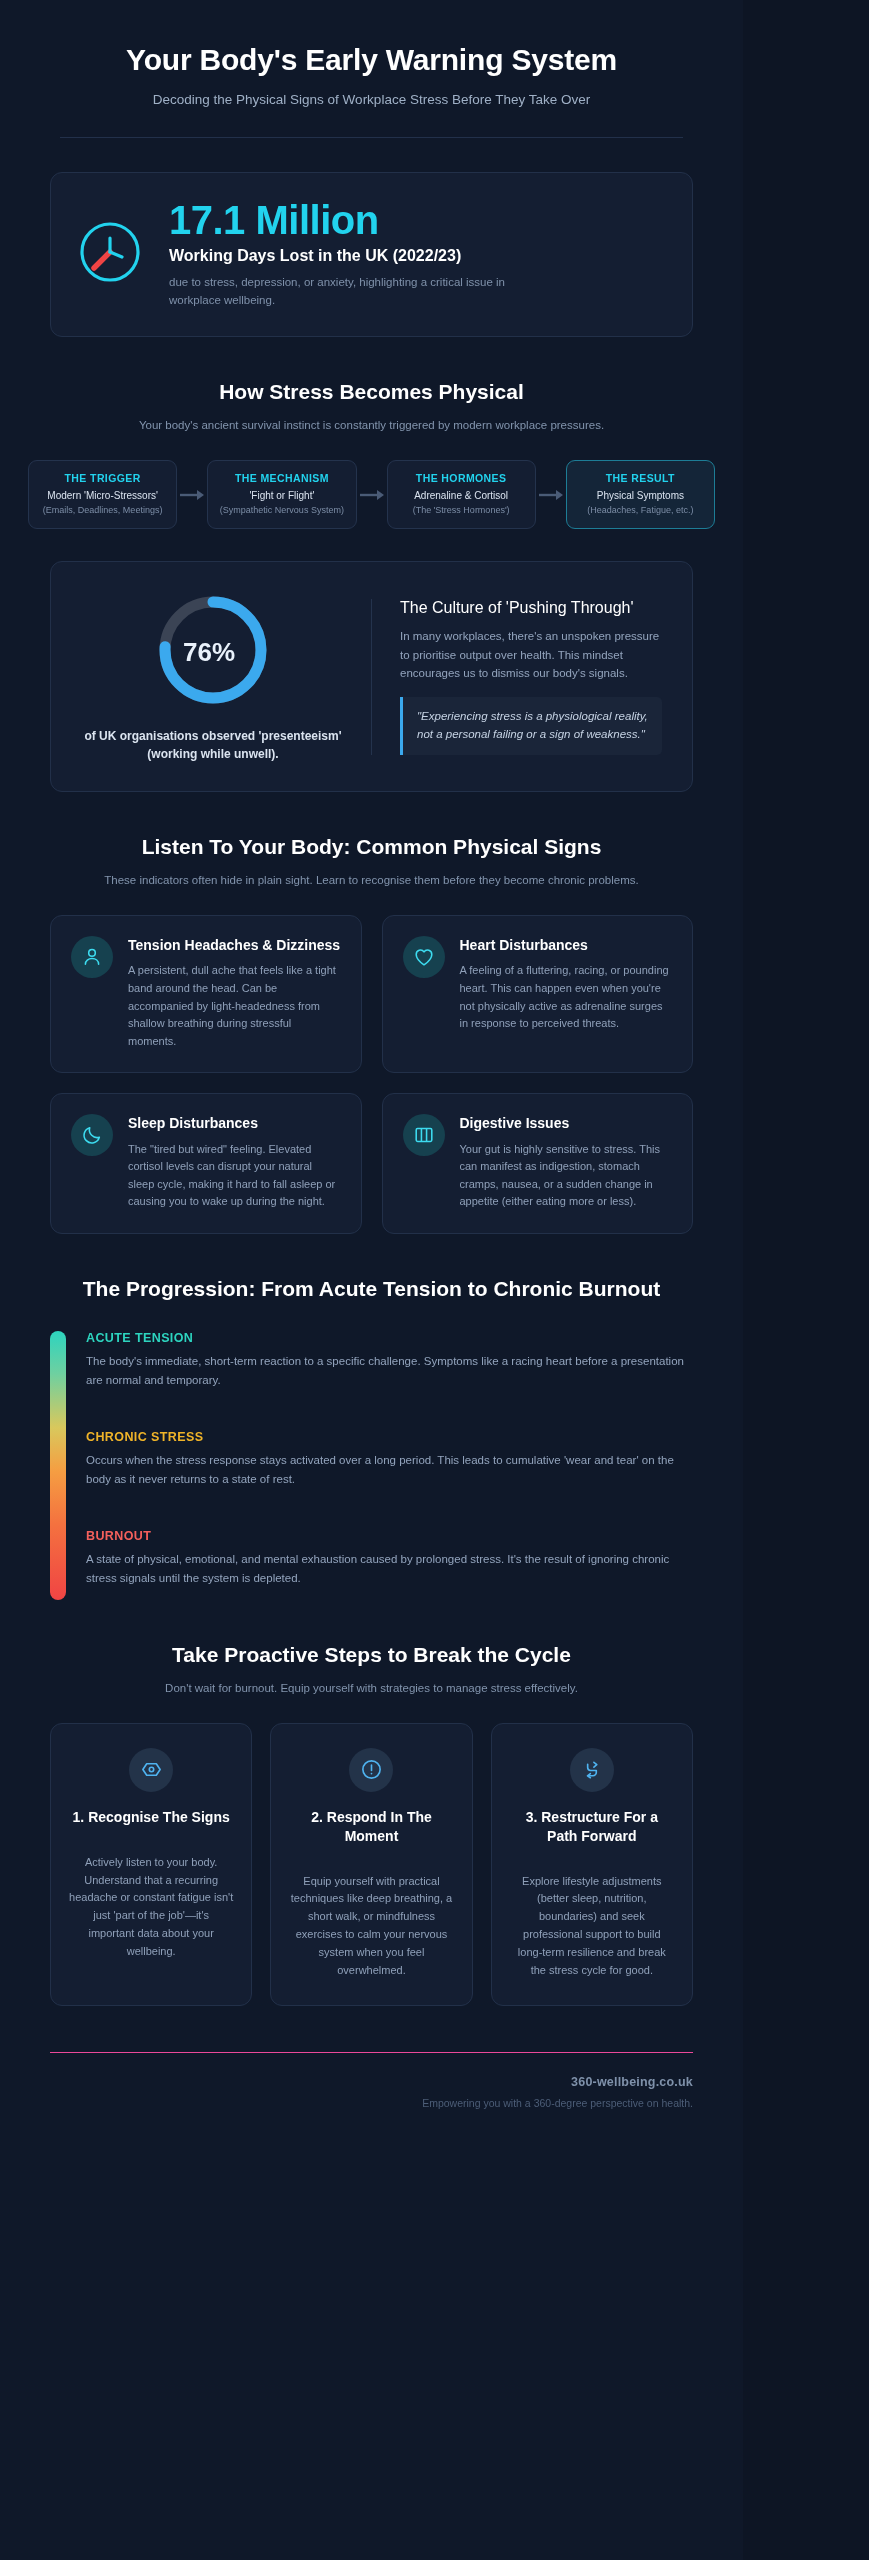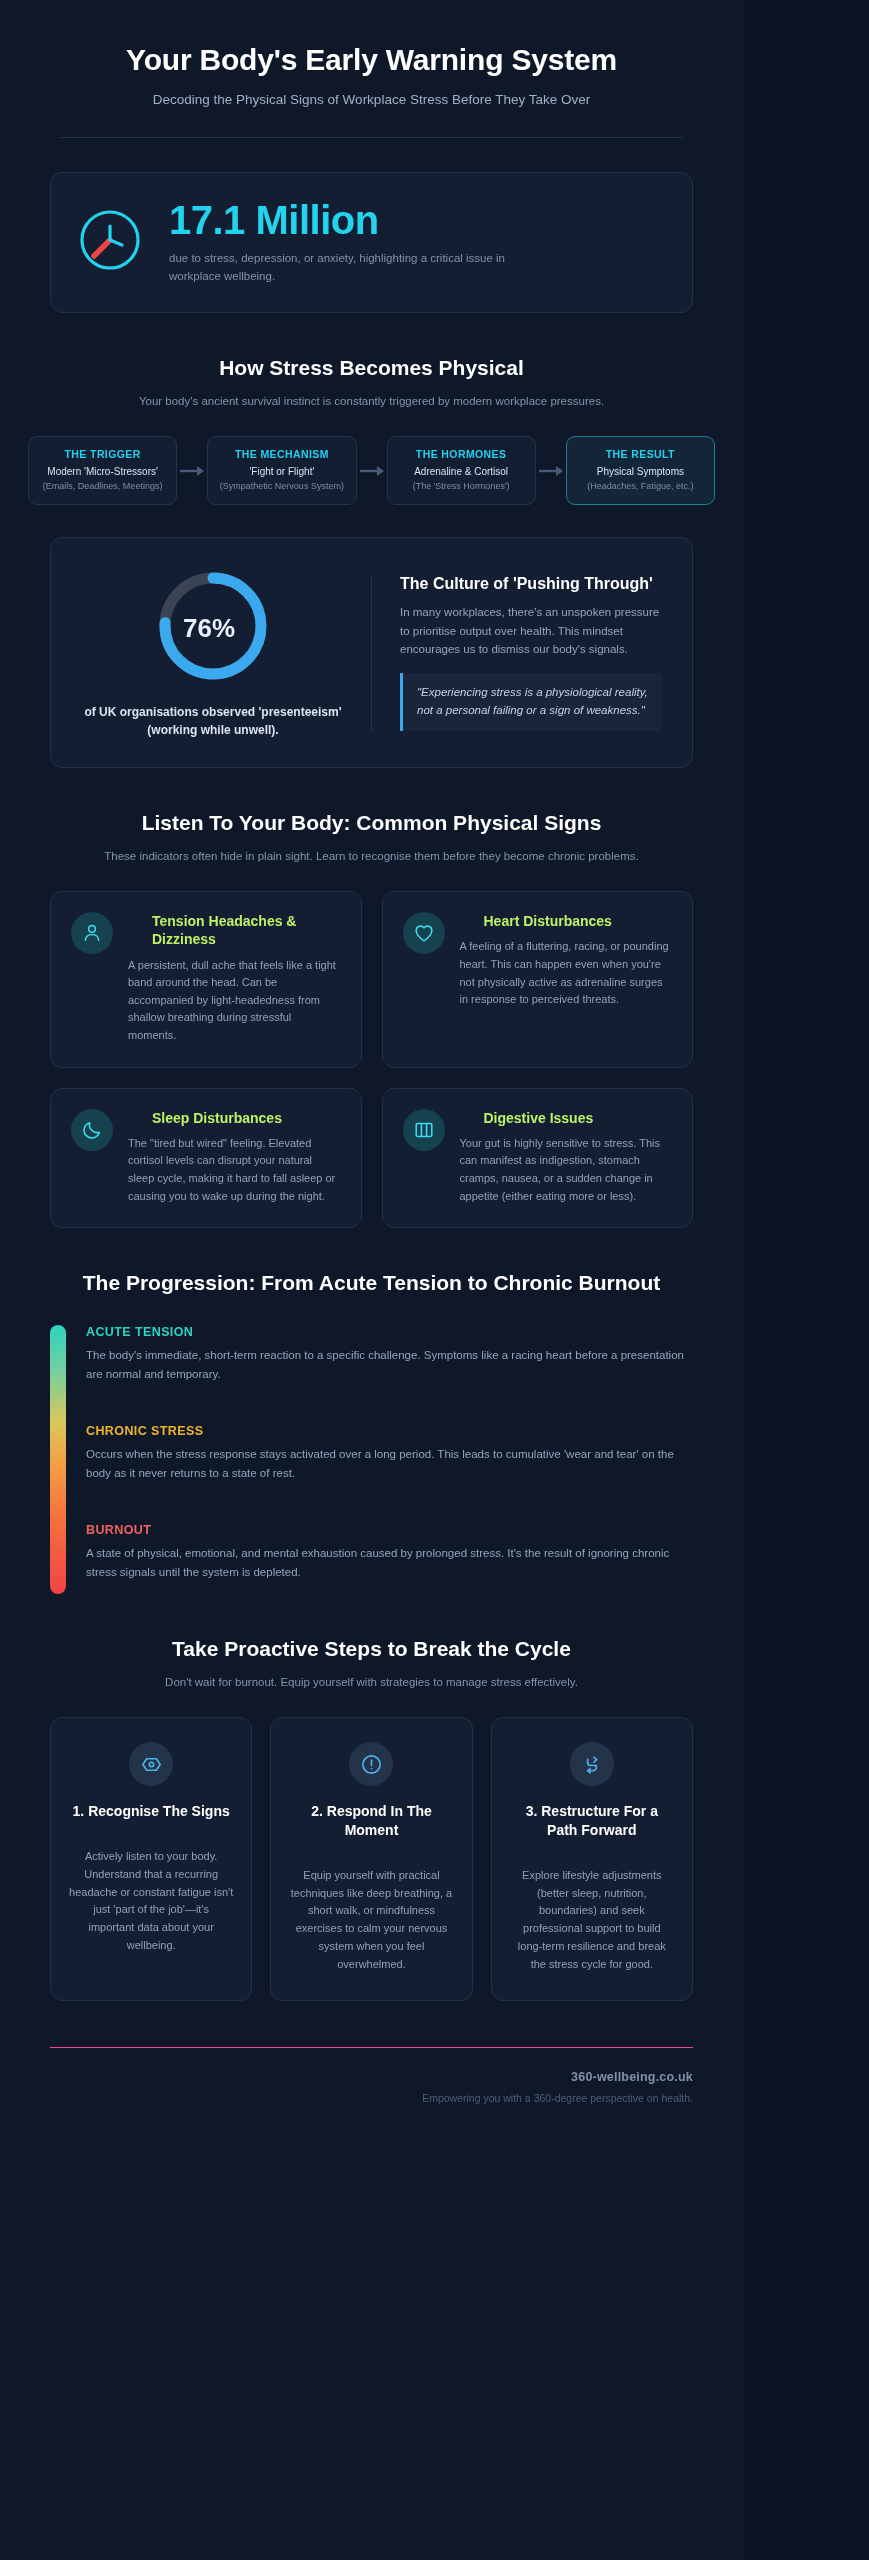--- a/index.html
+++ b/index.html
@@ -179,21 +179,21 @@
     color: #dbe4f0;
     line-height: 1.45;
   }
   .pres-body {
     flex: 1 1 auto;
     border-left: 1px solid #24334d;
     padding-left: 28px;
   }
   .pres-title {
     font-size: 16px;
-    font-weight: bold;
+    font-weight: normal;
     color: #ffffff;
   }
   .pres-text {
     margin-top: 10px;
     font-size: 11.5px;
     color: #93a4bd;
     line-height: 1.62;
   }
   .pres-quote {
     margin-top: 14px;
@@ -226,23 +226,22 @@
     border-radius: 50%;
     background: #16414f;
     display: flex;
     align-items: center;
     justify-content: center;
   }
   .sym-body { flex: 1 1 auto; }
   .sym-title {
     font-size: 14px;
     font-weight: bold;
-    color: #bef264;
+    color: #ffffff;
     line-height: 1.3;
-    margin-left: 24px;
   }
   .sym-text {
     margin-top: 8px;
     font-size: 11px;
     color: #8fa0b9;
     line-height: 1.6;
   }
 
   
   .prog {
@@ -340,20 +339,21 @@
     <div class="clock-icon">
       <svg width="66" height="66" viewBox="0 0 66 66">
         <circle cx="33" cy="33" r="28" fill="none" stroke="#22d3ee" stroke-width="3.2"></circle>
         <line x1="33" y1="33" x2="17" y2="49" stroke="#f04444" stroke-width="5.5" stroke-linecap="round"></line>
         <line x1="33" y1="33" x2="33" y2="19" stroke="#22d3ee" stroke-width="3.2" stroke-linecap="round"></line>
         <line x1="33" y1="33" x2="45" y2="38" stroke="#22d3ee" stroke-width="3.2" stroke-linecap="round"></line>
       </svg>
     </div>
     <div class="stat-text">
       <div class="stat-number">17.1 Million</div>
+      <div class="stat-label">Working Days Lost in the UK (2022/23)</div>
       <div class="stat-desc">due to stress, depression, or anxiety, highlighting a critical issue in workplace wellbeing.</div>
     </div>
   </div>
 
   <div class="sec-head">
     <div class="sec-title">How Stress Becomes Physical</div>
     <div class="sec-sub">Your body's ancient survival instinct is constantly triggered by modern workplace pressures.</div>
   </div>
 
   <div class="flow">

